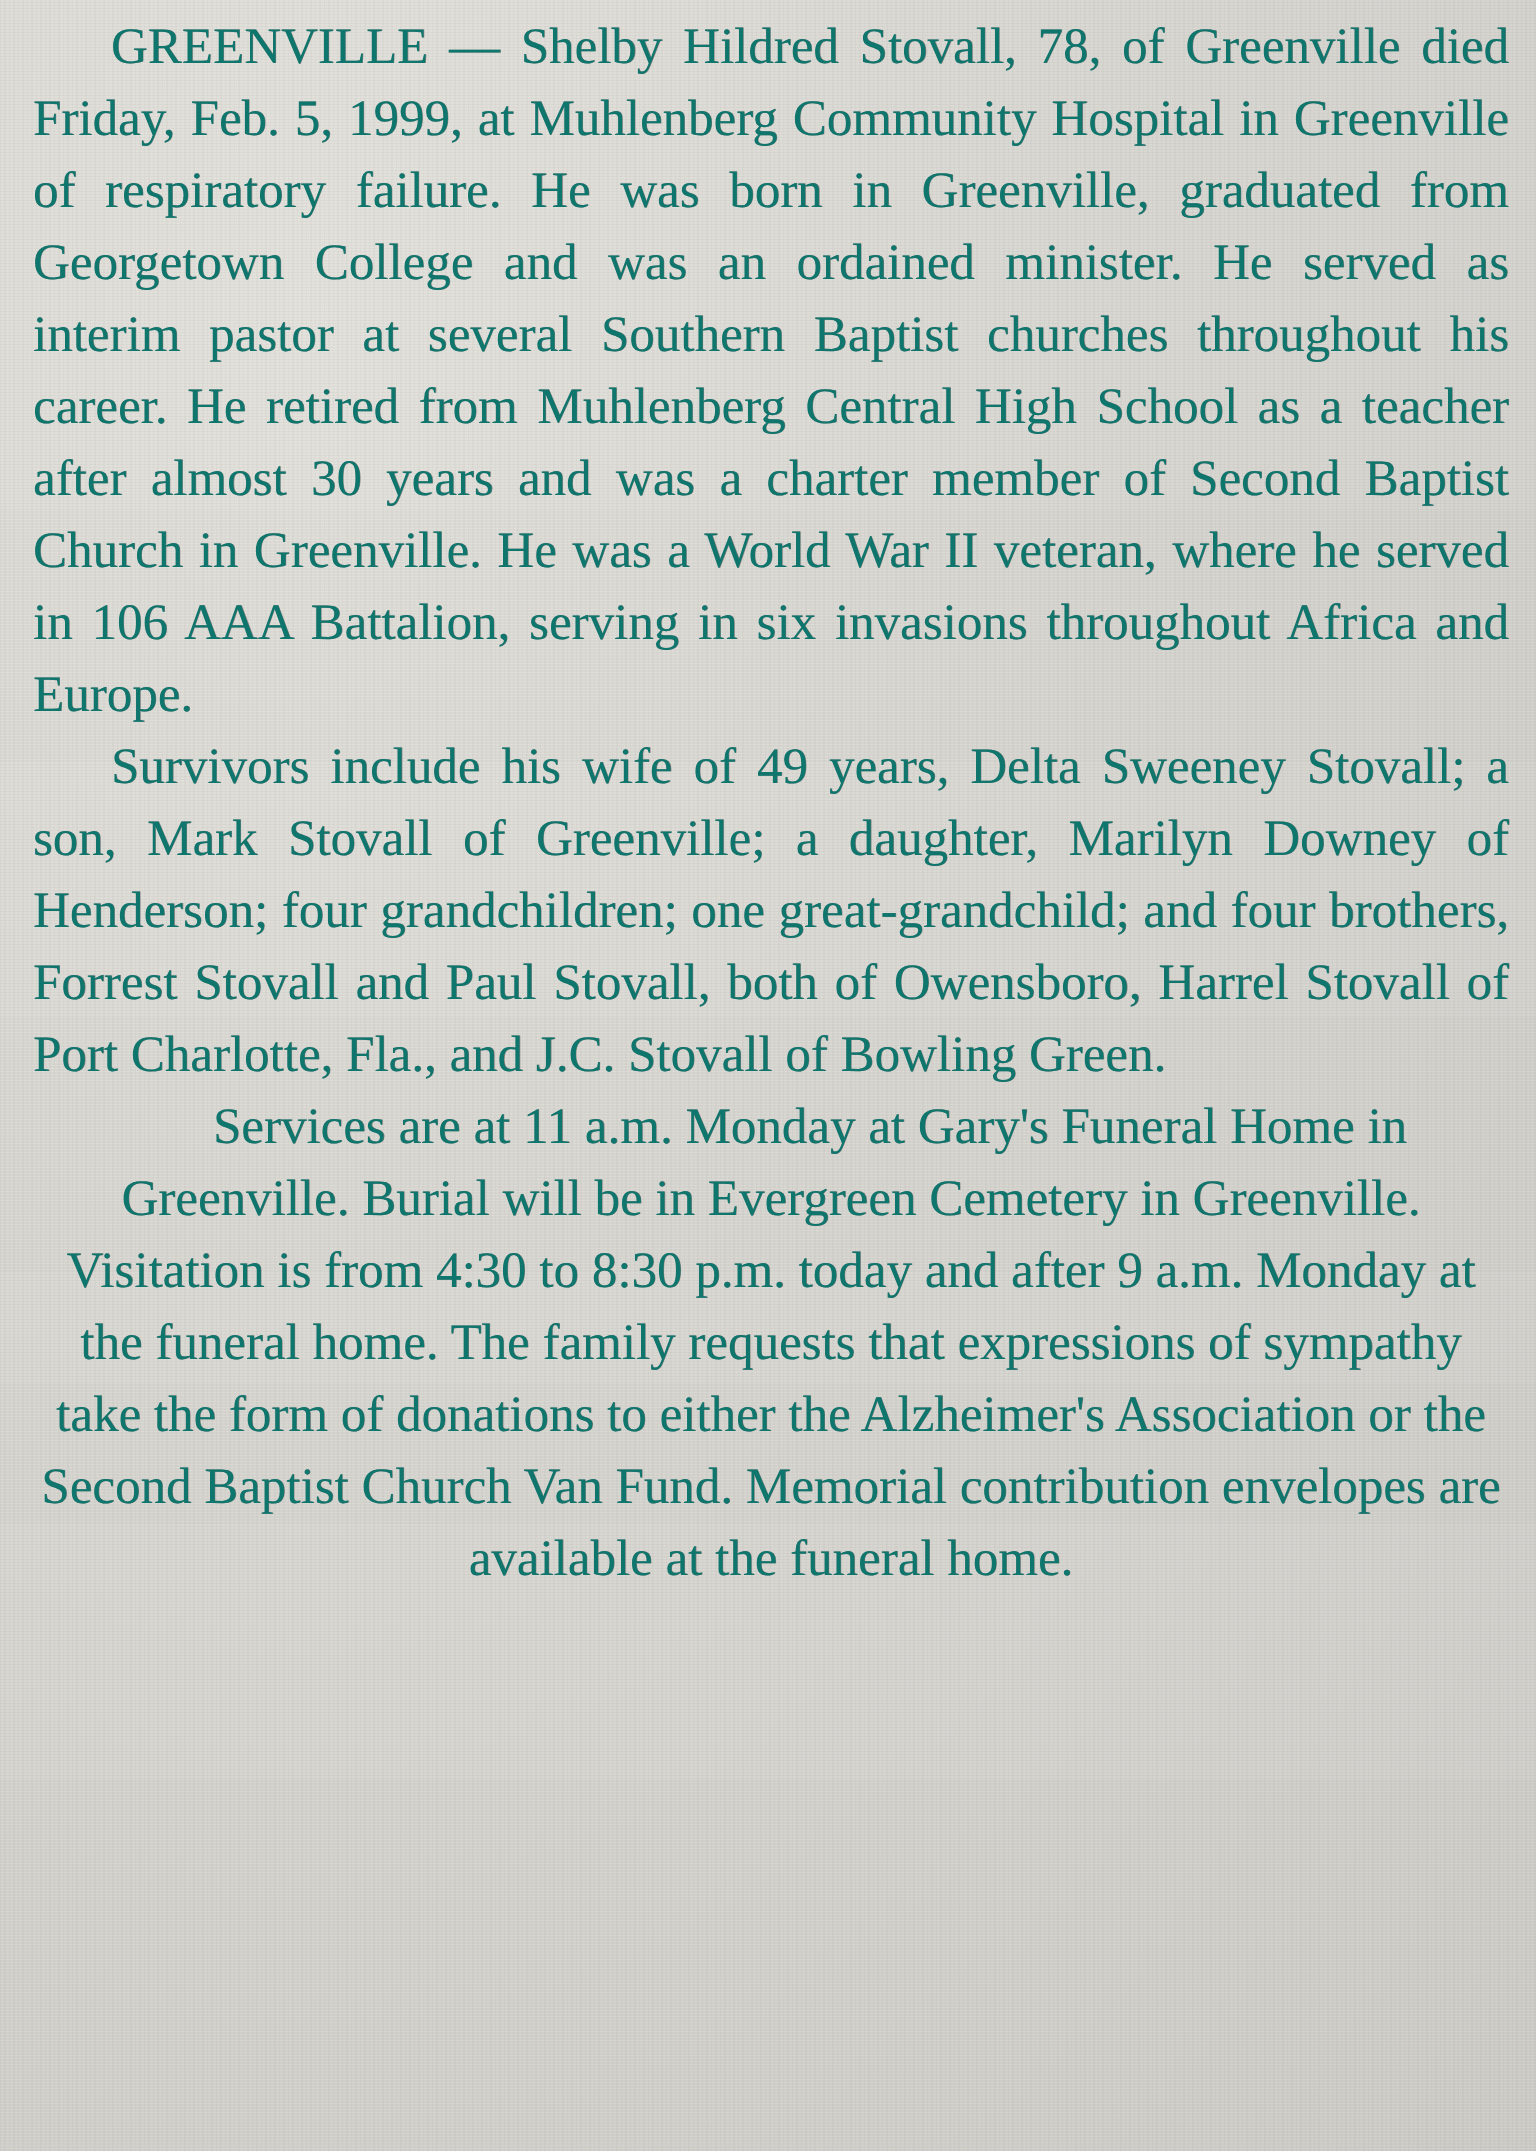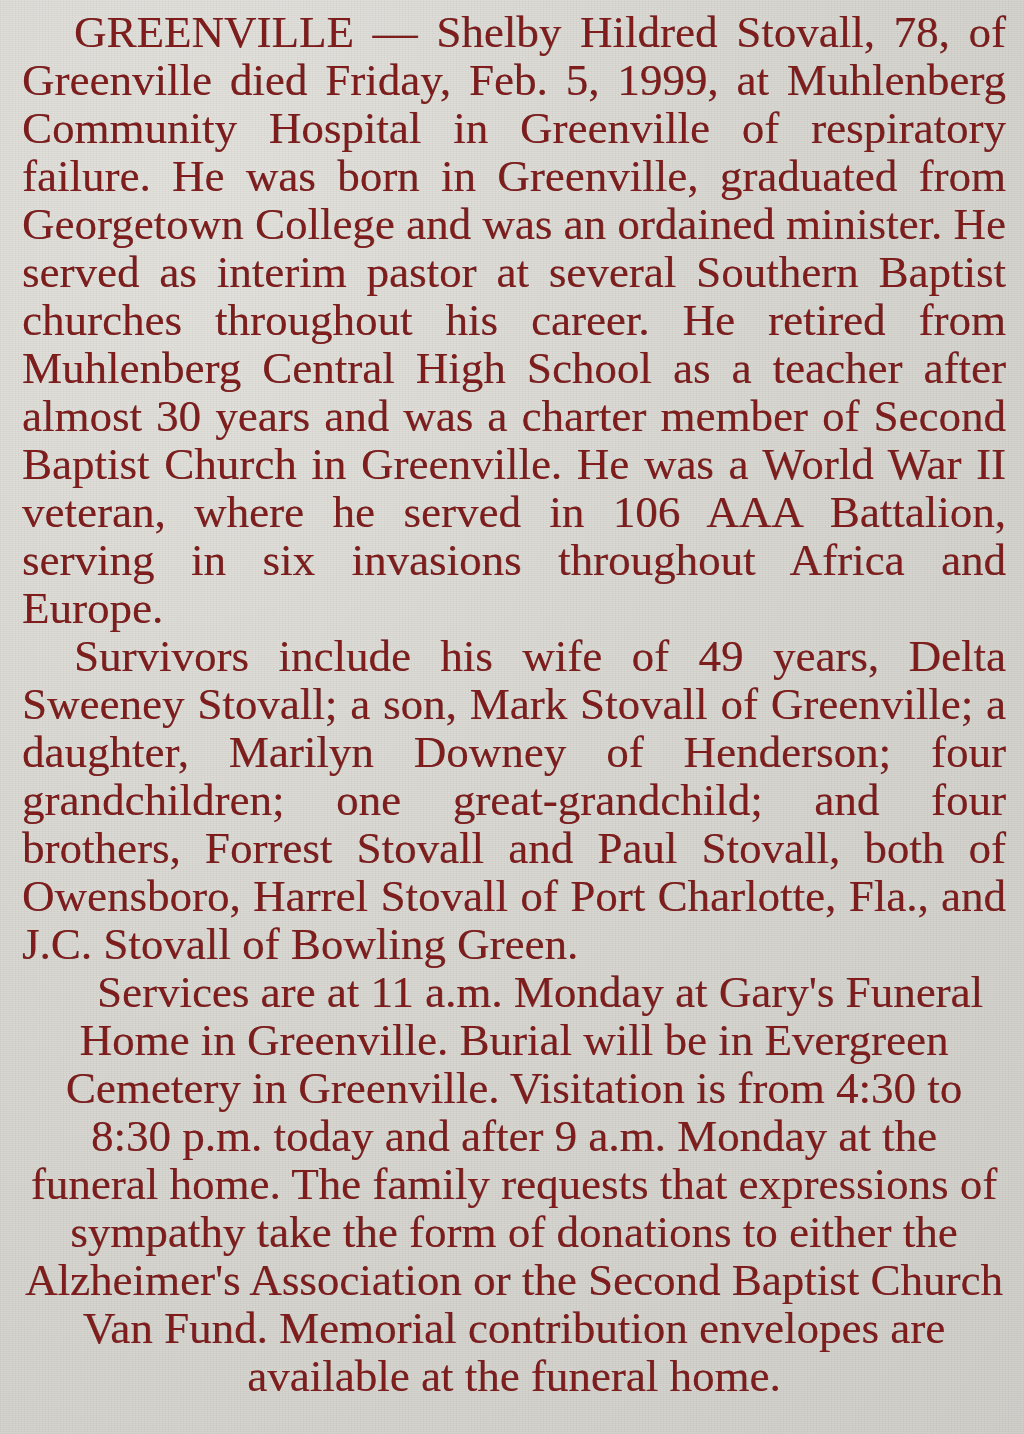--- a/index.html
+++ b/index.html
@@ -35,25 +35,25 @@
     font-family: "Liberation Serif", serif;
     font-size: 74px;
     line-height: 0.98;
     font-weight: 400;
     letter-spacing: -0.5px;
     margin: 0 0 6px 0;
     color: #0f0d0b;
     text-shadow: 0.4px 0 0 rgba(20,18,16,0.55), -0.3px 0.3px 0 rgba(20,18,16,0.3);
   }
   .obit-body {
-    font-size: 45px;
+    font-size: 34px;
     line-height: 48px;
     text-align: justify;
     text-justify: inter-word;
-    color: #7f1d1d;
+    color: #0f766e;
     text-shadow: 0.35px 0 0 rgba(20,18,16,0.45);
     margin: 0;
   }
   .obit-body p {
     margin: 0;
     text-indent: 52px;
   }
   .obit-body p:last-child {
     text-align: center;
   }

